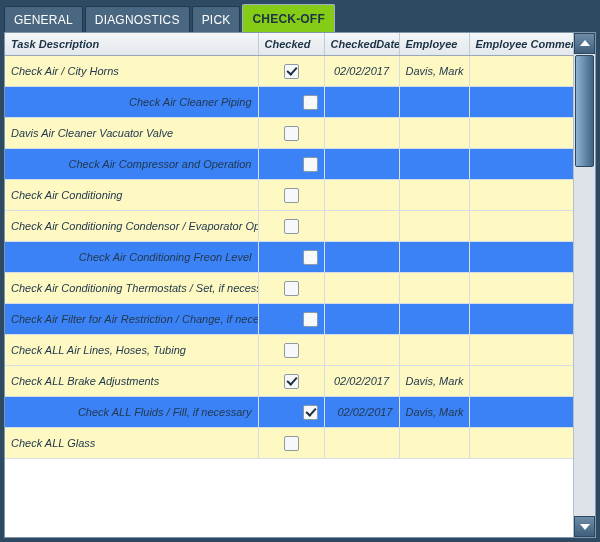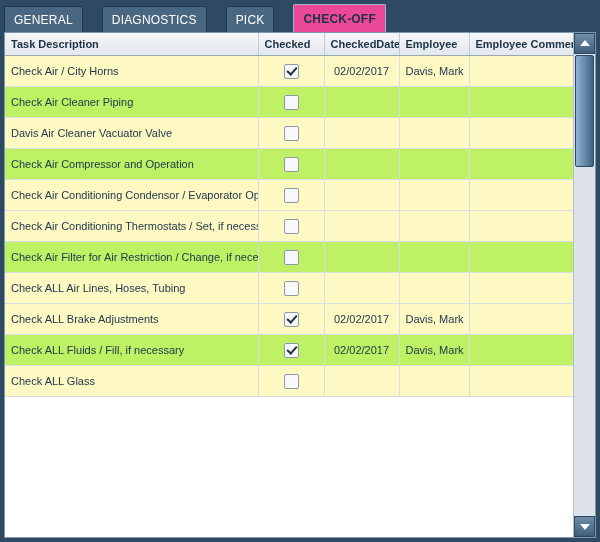--- a/index.html
+++ b/index.html
@@ -30,34 +30,34 @@
     background: #2e4a63;
     display: flex;
     align-items: flex-end;
     padding-left: 4px;
     box-sizing: border-box;
   }
   .tab {
     height: 26px;
     line-height: 26px;
     padding: 0 9px;
-    margin-right: 19px;
+    margin-right: 2px;
     font-size: 12px;
     color: #ffffff;
     background: #4a6781;
     border: 1px solid #20384d;
     border-bottom: none;
     border-radius: 2px 2px 0 0;
     letter-spacing: 0.2px;
     white-space: nowrap;
     cursor: pointer;
     box-sizing: border-box;
   }
   .tab.active {
-    background: #ec4899;
+    background: #84cc16;
     color: #1d3346;
     border: 1px solid #9fb2c3;
     border-bottom: none;
     height: 28px;
     line-height: 28px;
     font-weight: bold;
   }
   
   .panel {
     position: absolute;
@@ -70,20 +70,21 @@
     box-sizing: border-box;
     overflow: hidden;
   }
   .grid-wrap {
     position: absolute;
     left: 0;
     top: 0;
     right: 22px;
     bottom: 0;
     overflow: hidden;
+    font-style: italic;
   }
   table.grid {
     border-collapse: collapse;
     width: 100%;
     table-layout: fixed;
     font-size: 11px;
   }
   table.grid th {
     background: #e9edf1;
     background-image: linear-gradient(#f4f6f8, #e3e8ed);
@@ -103,21 +104,21 @@
     border-right: 1px solid #d6dde4;
     border-bottom: 1px solid #d6dde4;
     height: 31px;
     padding: 0 6px;
     color: #22394e;
     font-size: 11px;
     box-sizing: border-box;
     white-space: nowrap;
     overflow: hidden;
   }
-  tr.alt td { background: #bef264; }
+  tr.alt td { background: #3b82f6; text-align: right; }
   tr.norm td { background: #fef9c3; }
   td.c-check { text-align: center; padding: 0; }
   td.c-date, td.c-emp { text-align: center; }
   .chk {
     display: inline-block;
     width: 13px;
     height: 13px;
     border: 1px solid #8d9aa6;
     background: #f6f8fa;
     border-radius: 2px;
@@ -239,21 +240,35 @@
               <td class="c-com"></td>
             </tr>
             <tr class="alt">
               <td class="c-task">Check Air Compressor and Operation</td>
               <td class="c-check"><span class="chk"></span></td>
               <td class="c-date"></td>
               <td class="c-emp"></td>
               <td class="c-com"></td>
             </tr>
             <tr class="norm">
+              <td class="c-task">Check Air Conditioning</td>
+              <td class="c-check"><span class="chk"></span></td>
+              <td class="c-date"></td>
+              <td class="c-emp"></td>
+              <td class="c-com"></td>
+            </tr>
+            <tr class="norm">
               <td class="c-task">Check Air Conditioning Condensor / Evaporator Operation</td>
+              <td class="c-check"><span class="chk"></span></td>
+              <td class="c-date"></td>
+              <td class="c-emp"></td>
+              <td class="c-com"></td>
+            </tr>
+            <tr class="alt">
+              <td class="c-task">Check Air Conditioning Freon Level</td>
               <td class="c-check"><span class="chk"></span></td>
               <td class="c-date"></td>
               <td class="c-emp"></td>
               <td class="c-com"></td>
             </tr>
             <tr class="norm">
               <td class="c-task">Check Air Conditioning Thermostats / Set, if necessary</td>
               <td class="c-check"><span class="chk"></span></td>
               <td class="c-date"></td>
               <td class="c-emp"></td>

